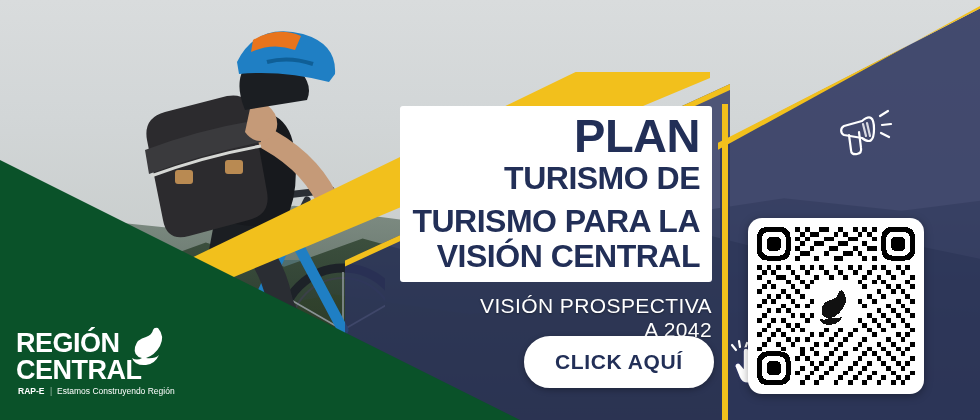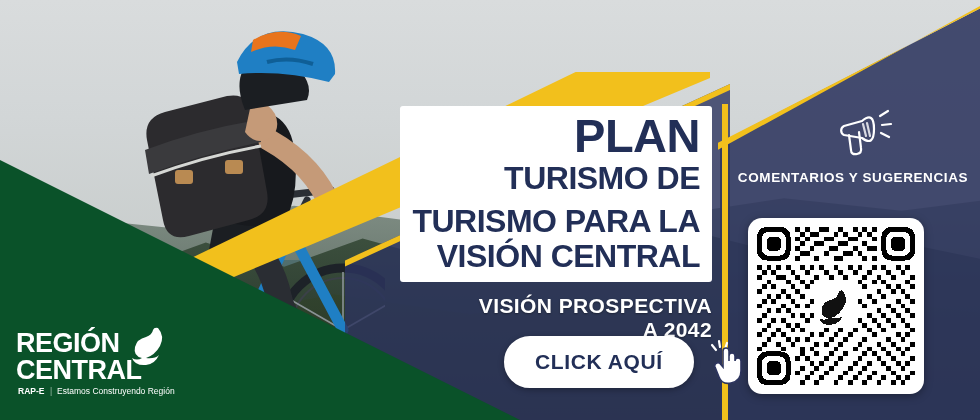--- a/index.html
+++ b/index.html
@@ -100,28 +100,28 @@
     font-weight:bold;
     letter-spacing:-0.5px;
     line-height:1.0;
     white-space:nowrap;
   }
   .t1{font-size:47px;}
   .t2{font-size:32px;margin-top:3px;}
   .t3{font-size:32px;margin-top:11px;}
   .t4{font-size:32px;margin-top:3px;}
   .subtitle{
-    color:#ffffff;font-weight:bold;font-size:21px;line-height:1.15;
+    color:#ffffff;font-weight:normal;font-size:21px;line-height:1.15;
     margin-top:12px;letter-spacing:.4px;text-align:right;
     text-shadow:0 1px 2px rgba(0,0,0,.35);
   }
 
   
   .cta-row{
-    position:absolute;left:504px;top:336px;
+    position:absolute;left:524px;top:336px;
     display:flex;align-items:center;gap:14px;
   }
   .cta-btn{
     border:3px solid #ffffff;background:#ffffff;color:#222f57;
     border-radius:26px;padding:11px 28px;
     font-size:21px;font-weight:bold;letter-spacing:.6px;
     box-shadow:0 2px 6px rgba(0,0,0,.3);
     cursor:pointer;
   }
   .cursor-icon{width:40px;height:46px;}
@@ -280,21 +280,20 @@
       <path d="M17 27 L19 42 q0 5 6 4 q5 -1 4 -6 L27 24"></path>
       <path d="M48 8 L56 3"></path>
         <path d="M50 17 L59 16"></path>
         <path d="M49 25 L57 29"></path>
       <path d="M31 16 L34 28" opacity=".8"></path>
         <path d="M35 15 L38 28" opacity=".8"></path>
     </g>
   </svg>
 
   <div class="right-head">
-    <div>COMENTARIOS Y SUGERENCIAS</div>
   </div>
 
   <div class="qr-card">
     <svg class="qr-svg" viewBox="0 0 33 33" shape-rendering="crispEdges">
       <rect width="33" height="33" fill="#ffffff"></rect>
       <g fill="#000000">
 
         <rect x="0" y="0" width="7" height="7" rx="2"></rect>
         <rect x="1" y="1" width="5" height="5" rx="1.4" fill="#fff"></rect>
         <rect x="2" y="2" width="3" height="3" rx="1"></rect>

